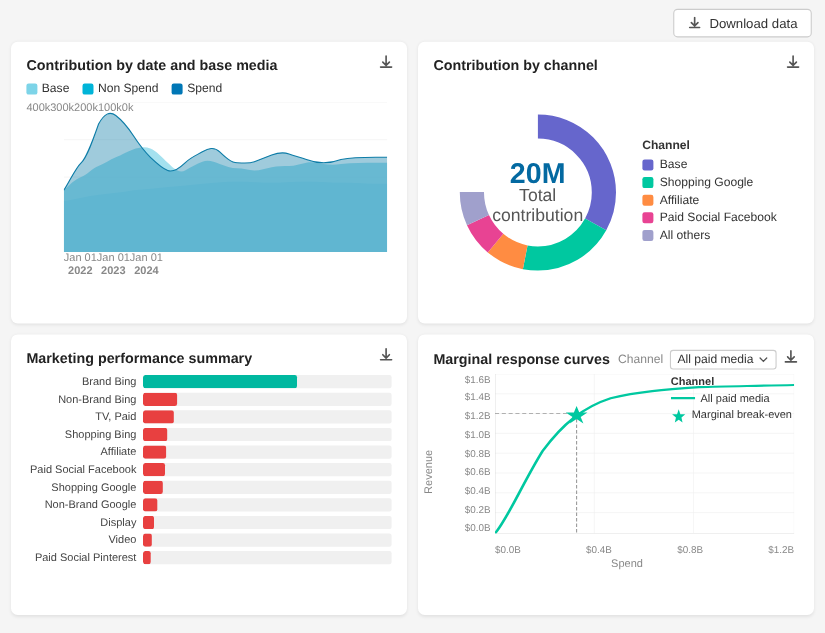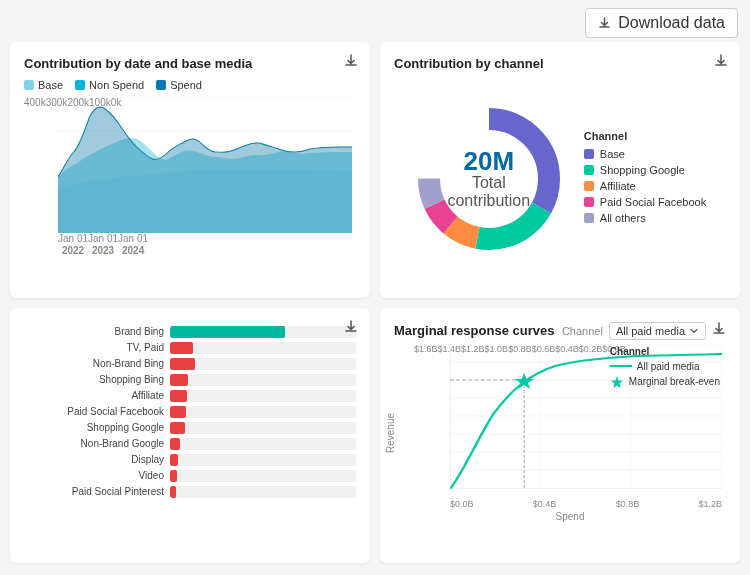--- a/index.html
+++ b/index.html
@@ -19,21 +19,21 @@
       background: #f5f5f5;
     }
     .download-btn {
       display: flex;
       align-items: center;
       gap: 7px;
       border: 1px solid #ccc;
       background: white;
       border-radius: 4px;
       padding: 5px 12px;
-      font-size: 16px;
+      font-size: 12px;
       cursor: pointer;
       color: #333;
     }
     .dashboard {
       display: grid;
       grid-template-columns: 1fr 1fr;
       grid-template-rows: 1fr 1fr;
       gap: 10px;
       padding: 0 10px 10px;
       height: calc(575px - 44px);
@@ -169,24 +169,23 @@
       border-radius: 2px;
       flex-shrink: 0;
     }
 
     
     .bar-chart {
       margin-top: 4px;
     }
     .bar-row {
       display: flex;
-      align-items: center;
+      align-items: flex-end;
       margin-bottom: 4px;
       gap: 6px;
-      margin-left: 40px;
     }
     .bar-label {
       width: 100px;
       text-align: right;
       font-size: 10px;
       color: #444;
       flex-shrink: 0;
     }
     .bar-track {
       flex: 1;
@@ -222,21 +221,21 @@
     .mrc-container {
       position: relative;
       height: 165px;
     }
     .mrc-y-labels {
       position: absolute;
       left: 0;
       top: 0;
       bottom: 20px;
       display: flex;
-      flex-direction: row;
+      flex-direction: column;
       justify-content: space-between;
       font-size: 9px;
       color: #888;
       width: 32px;
       text-align: right;
     }
     .mrc-x-labels {
       position: absolute;
       left: 36px;
       right: 4px;
@@ -412,42 +411,43 @@
         </div>
         <div class="legend-item">
           <div class="legend-square" style="background:#a0a0cc"></div>
           <span>All others</span>
         </div>
       </div>
     </div>
   </div>
 
   <div class="card">
+    <div class="card-title">Marketing performance summary</div>
     <span class="card-download">
       <svg width="14" height="14" viewBox="0 0 14 14" fill="none">
         <path d="M7 1v8M4 6.5l3 3 3-3M2 11h10" stroke="#555" stroke-width="1.5" stroke-linecap="round" stroke-linejoin="round"></path>
       </svg>
     </span>
     <div class="bar-chart" id="bar-chart-container">
     <div class="bar-row">
           <div class="bar-label">Brand Bing</div>
           <div class="bar-track">
             <div class="bar-fill" style="width: 62%; background: rgb(0, 184, 160);"></div>
           </div>
         </div>
         <div class="bar-row">
+          <div class="bar-label">Non-Brand Bing</div>
+          <div class="bar-track">
+            <div class="bar-fill" style="width: 13.64%; background: rgb(232, 64, 64);"></div>
+          </div>
+        </div>
+        <div class="bar-row">
           <div class="bar-label">TV, Paid</div>
           <div class="bar-track">
             <div class="bar-fill" style="width: 12.4%; background: rgb(232, 64, 64);"></div>
-          </div>
-        </div>
-        <div class="bar-row">
-          <div class="bar-label">Non-Brand Bing</div>
-          <div class="bar-track">
-            <div class="bar-fill" style="width: 13.64%; background: rgb(232, 64, 64);"></div>
           </div>
         </div>
         <div class="bar-row">
           <div class="bar-label">Shopping Bing</div>
           <div class="bar-track">
             <div class="bar-fill" style="width: 9.92%; background: rgb(232, 64, 64);"></div>
           </div>
         </div>
         <div class="bar-row">
           <div class="bar-label">Affiliate</div>

